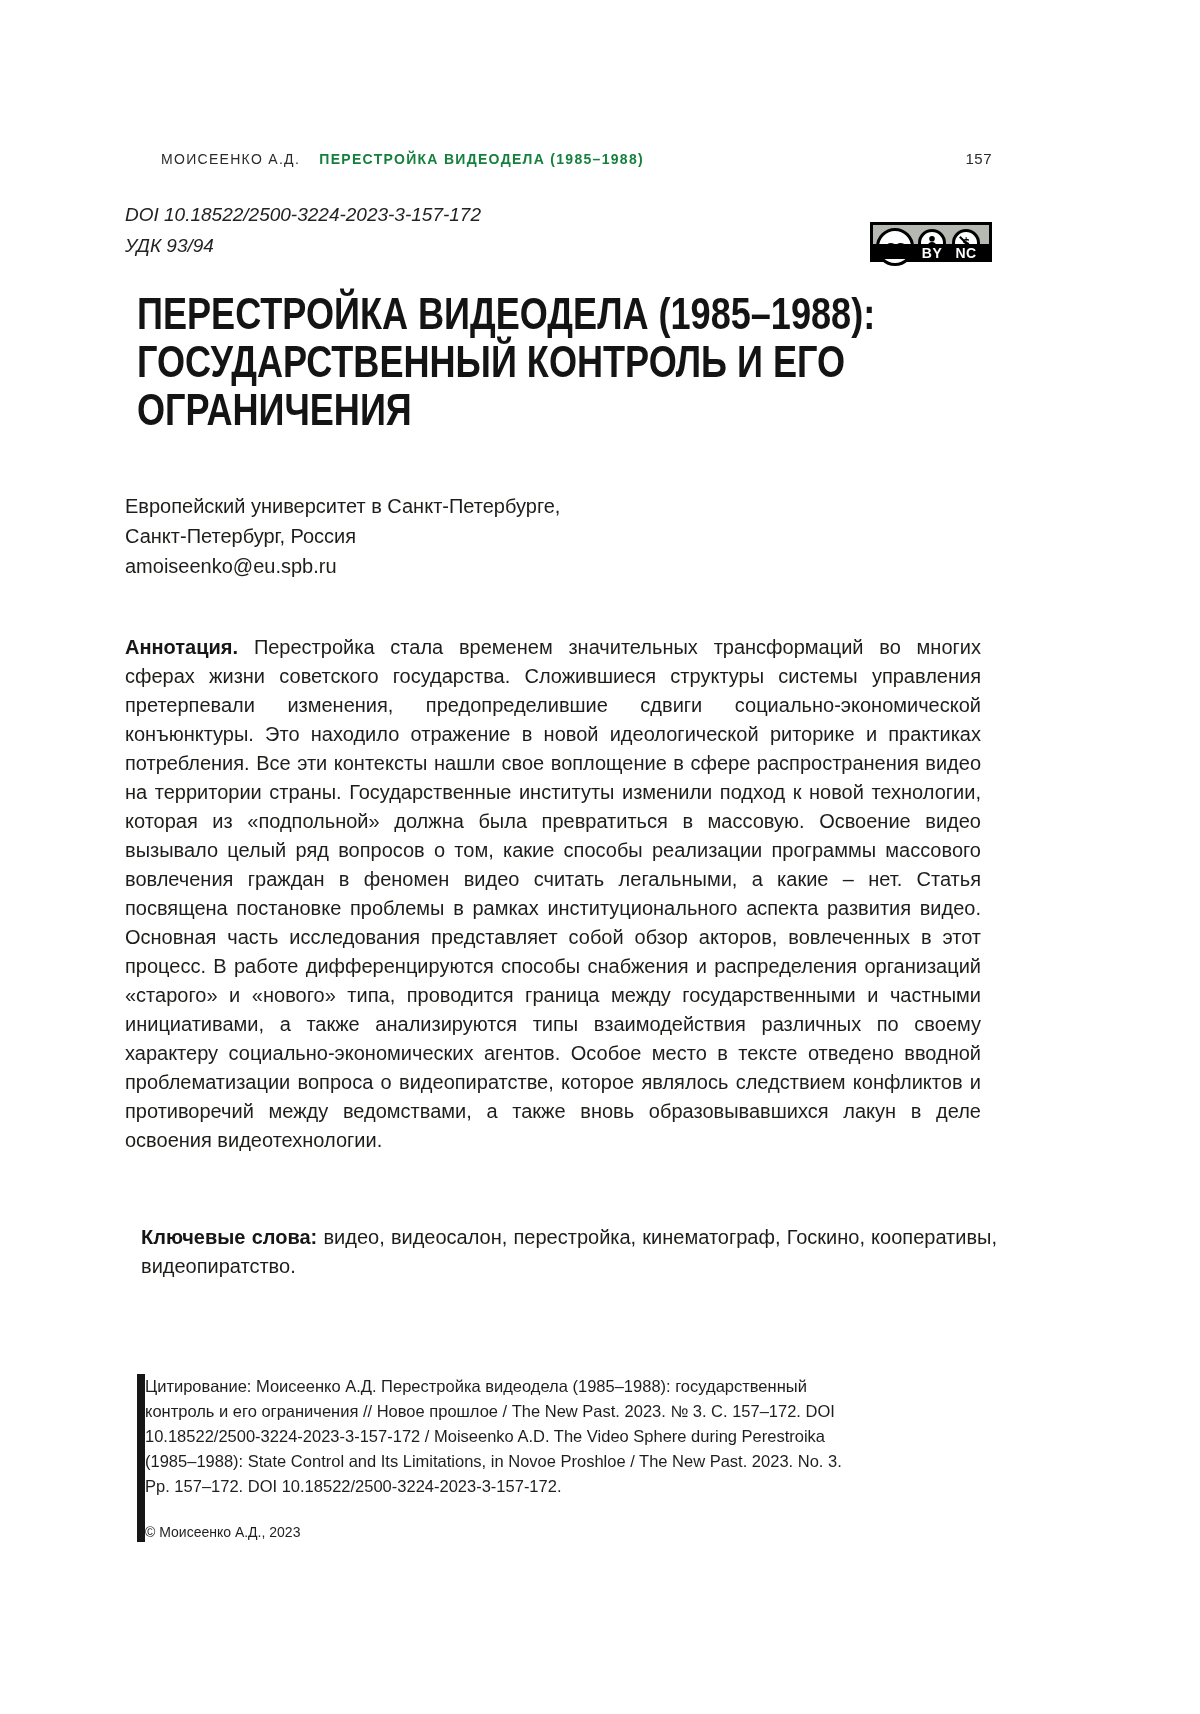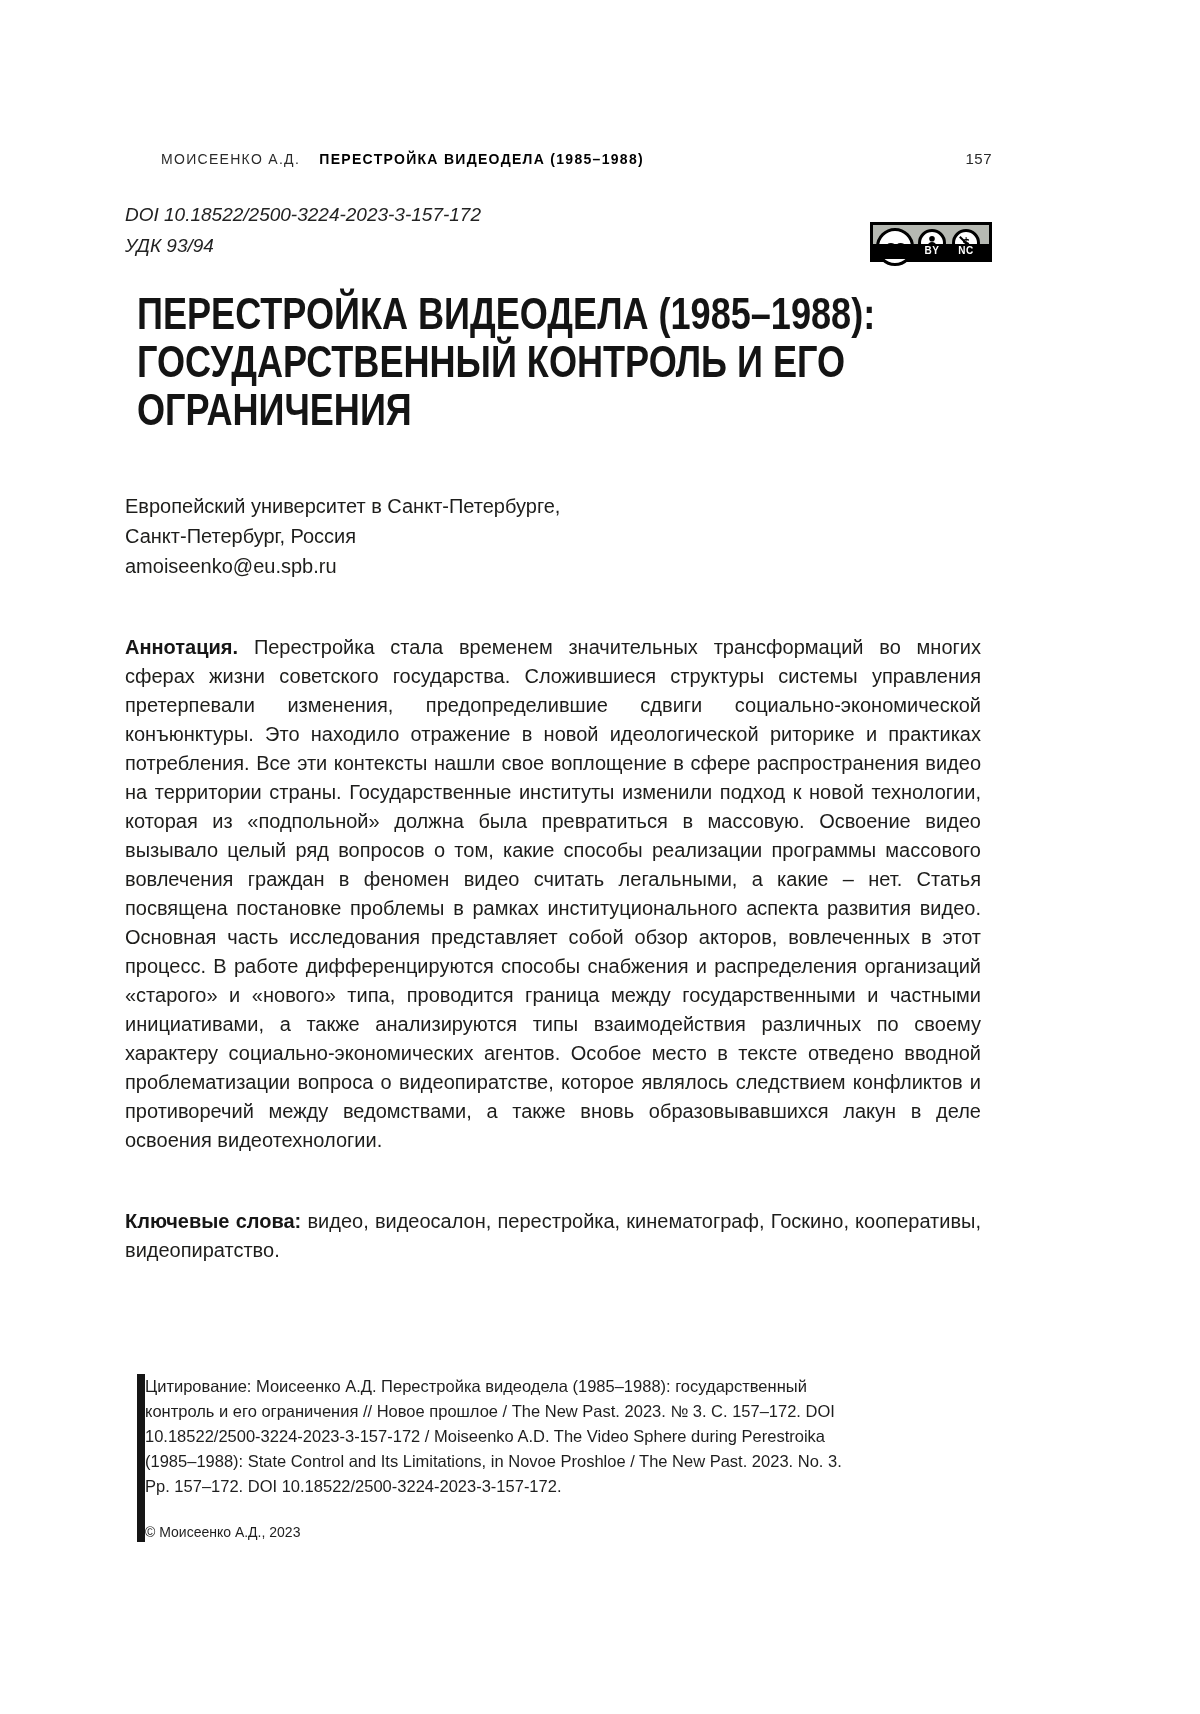--- a/index.html
+++ b/index.html
@@ -11,40 +11,40 @@
   }
   .page { position: relative; width: 1200px; height: 1714px; background: #fff; overflow: hidden; }
 
   
   .running-head {
     position: absolute; left: 125px; top: 150px; width: 867px;
     display: flex; justify-content: space-between; align-items: baseline;
     font-size: 14px; letter-spacing: 1.3px; color: #2a2a2a;
   }
   .rh-author { font-weight: 400; margin-right: 14px; margin-left: 36px; }
-  .rh-title  { font-weight: 700; color: #000000; }
+  .rh-title  { font-weight: 700; color: #15803d; }
   .rh-page   { font-size: 15px; letter-spacing: 0.5px; }
 
   
   .meta {
     position: absolute; left: 125px; top: 199px;
     font-style: italic; font-size: 19px; line-height: 31px; color: #222;
   }
 
   
   .cc-badge {
     position: absolute; left: 870px; top: 222px; width: 122px; height: 40px;
     background: #b6b9b2; border: 3px solid #000; box-sizing: border-box;
   }
   .cc-inner { position: absolute; inset: 0; }
   .cc-strip {
     position: absolute; left: 0; right: 0; bottom: 0; height: 15px; background: #000;
   }
   .cc-strip span {
-    position: absolute; top: 1px; color: #fff; font-size: 10px; font-weight: 700;
+    position: absolute; top: 1px; color: #fff; font-size: 14px; font-weight: 700;
     width: 28px; text-align: center; letter-spacing: 0.5px;
   }
   .cc-strip .lbl-by { left: 45px; }
   .cc-strip .lbl-nc { left: 79px; }
   .cc-circle {
     position: absolute; background: #fff; border: 3px solid #000; border-radius: 50%;
     box-sizing: border-box; display: flex; align-items: center; justify-content: center;
   }
   .cc-circle.cc-main { left: 3px; top: 3px; width: 38px; height: 38px;
     font-weight: 700; font-size: 15px; letter-spacing: -1px; color: #000; }
@@ -71,21 +71,21 @@
 
   
   .abstract {
     position: absolute; left: 125px; top: 633px; width: 856px; margin: 0;
     font-size: 20px; line-height: 29px; text-align: justify; color: #1d1d1b;
   }
   .abstract b, .keywords b { font-weight: 700; color: #161616; }
 
   
   .keywords {
-    position: absolute; left: 125px; top: 1207px; width: 856px; margin: 0;
+    position: absolute; left: 125px; top: 1207px; width: 856px; margin: 16px;
     font-size: 20px; line-height: 29px; text-align: justify; color: #1d1d1b;
   }
 
   
   .citation-block {
     position: absolute; left: 137px; top: 1374px; width: 724px;
     border-left: 8px solid #161616; box-sizing: content-box;
   }
   .citation {
     margin: 0; font-size: 16.5px; line-height: 25px; color: #1e1e1e; text-align: left;

